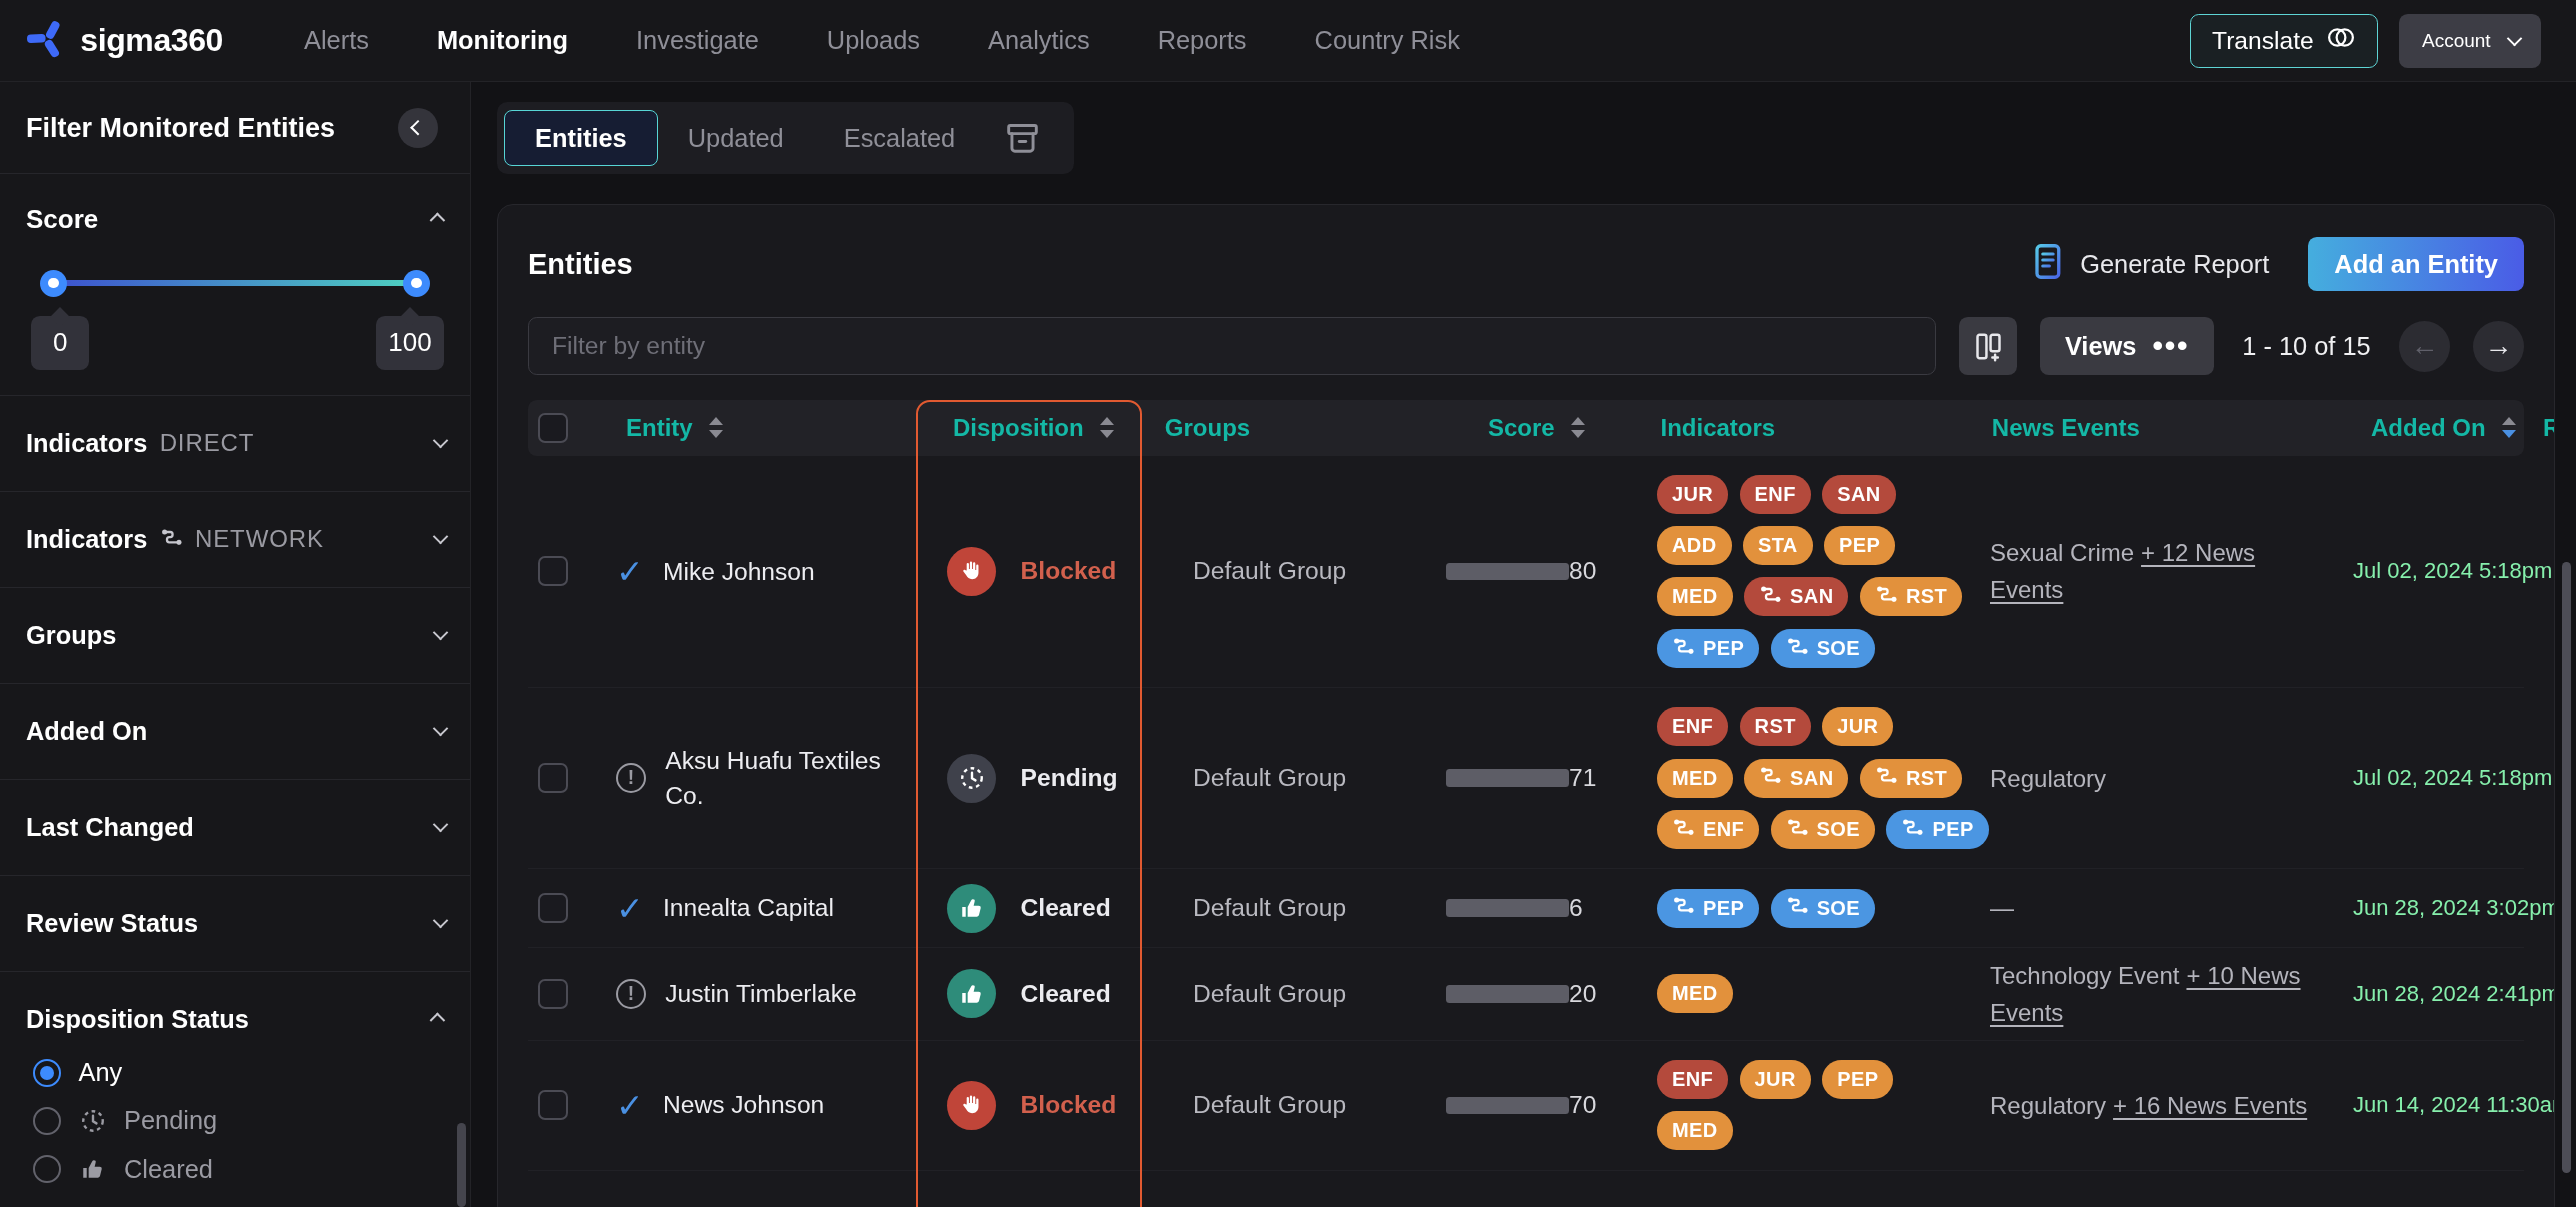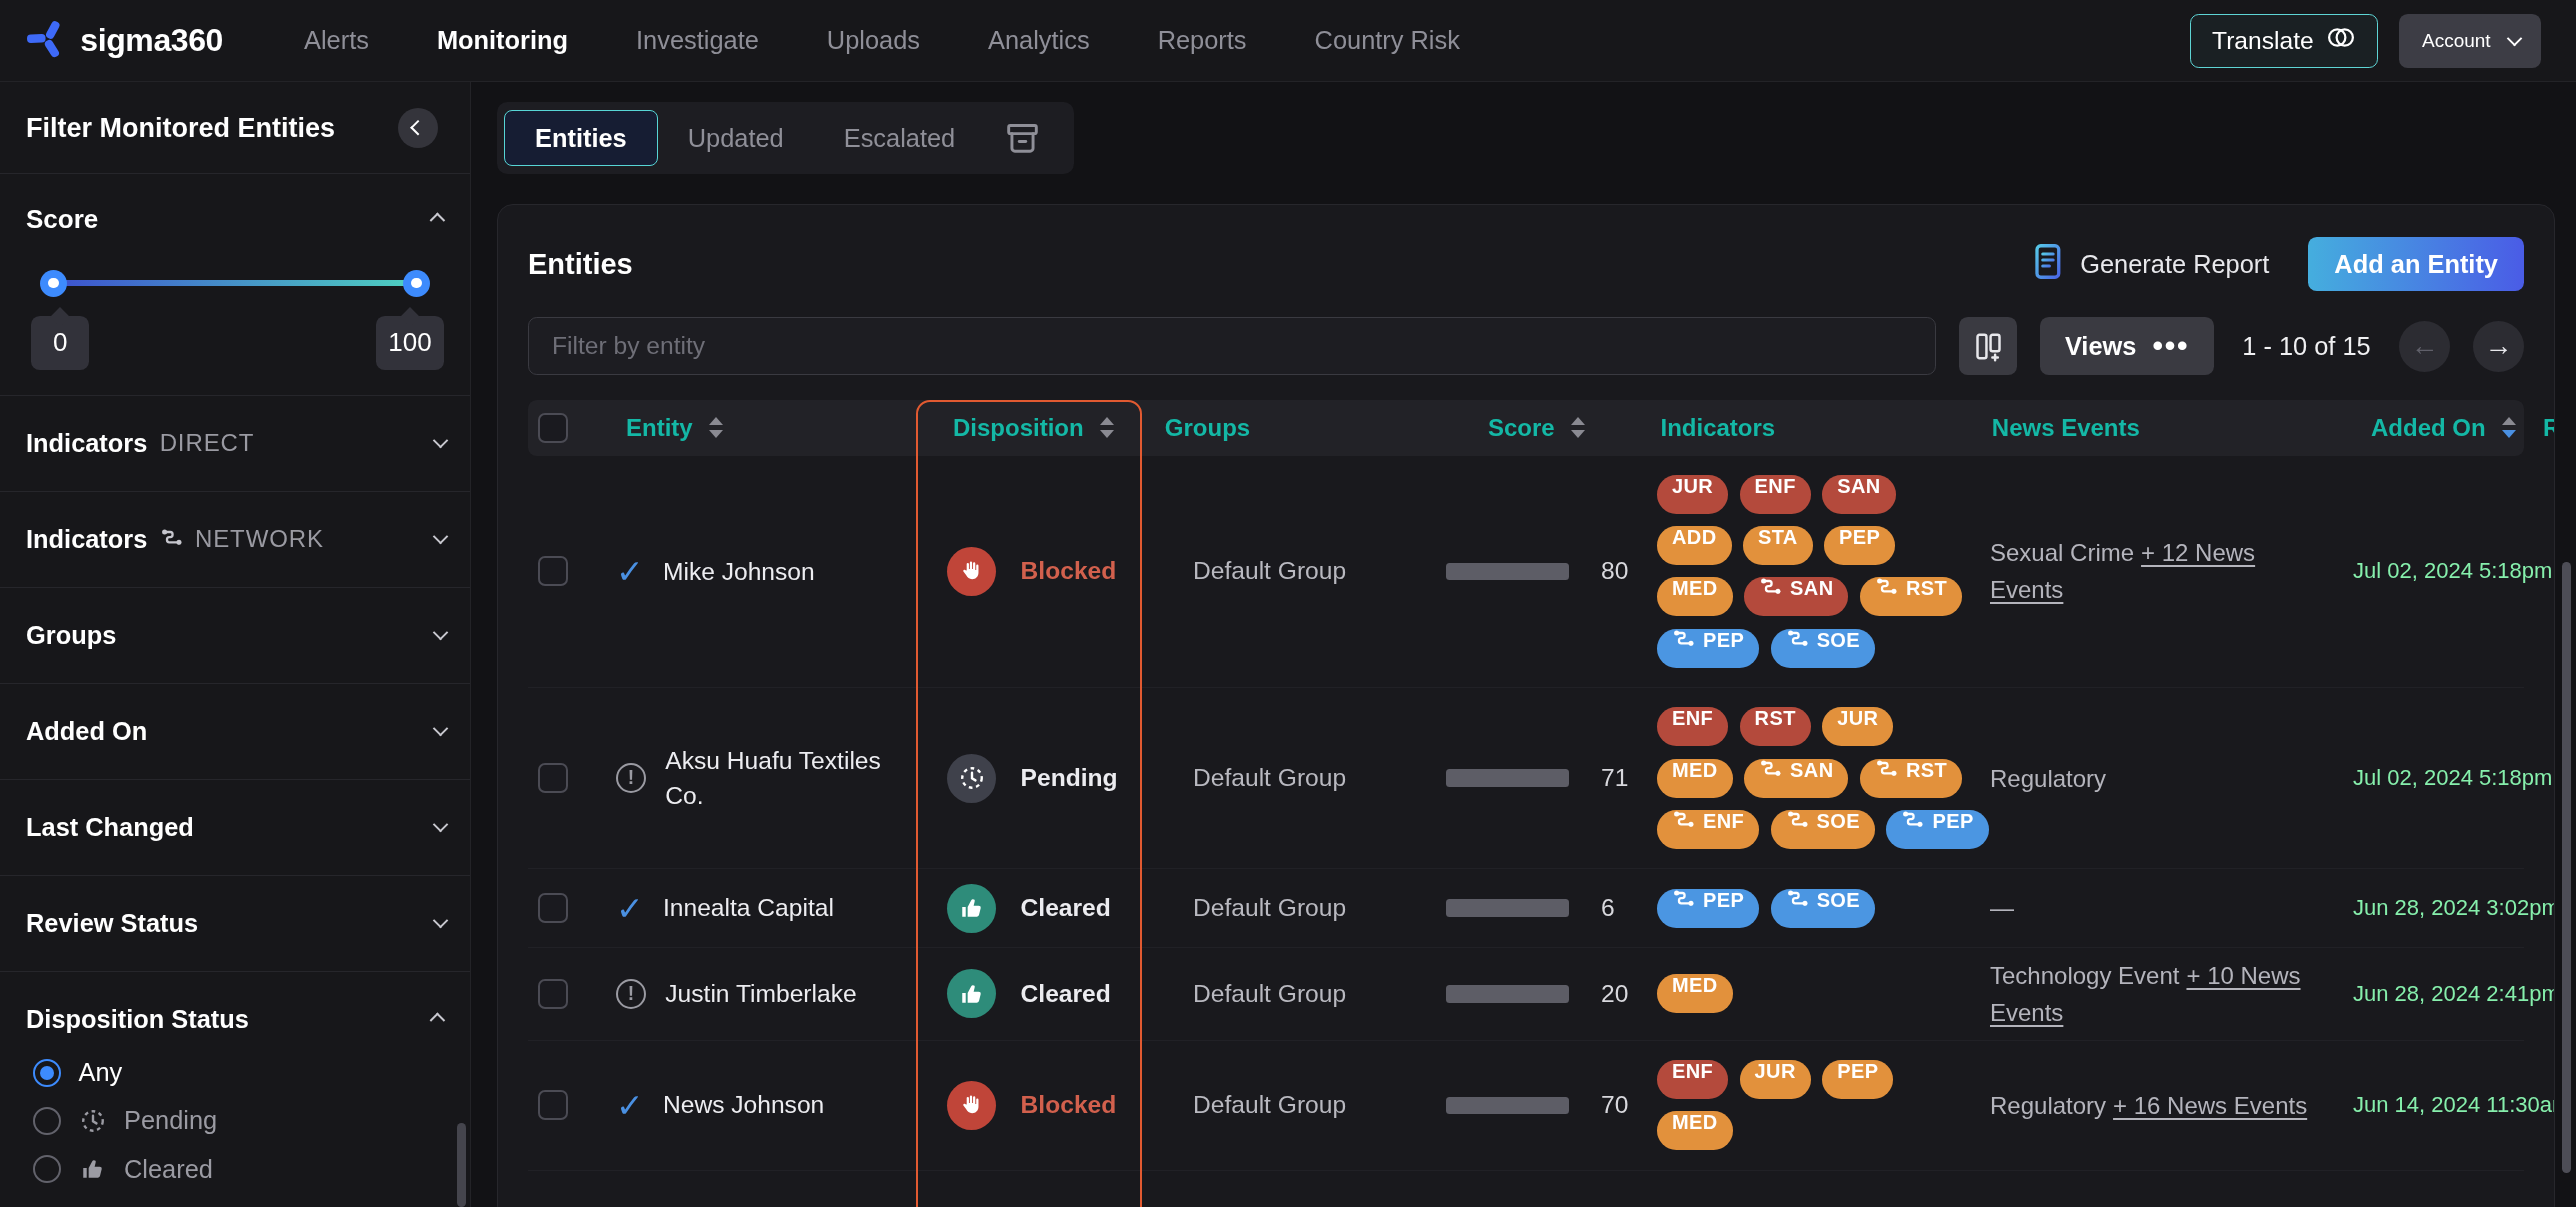--- a/index.html
+++ b/index.html
@@ -128,24 +128,24 @@
              font-weight:700; display:flex; align-items:center; justify-content:center; flex:0 0 auto; }
   .disp-circle { width:49px; height:49px; border-radius:50%; display:flex; align-items:center; justify-content:center; flex:0 0 auto; }
   .disp-text { font-size:24.6px; font-weight:600; color:#ececf0; margin-left:24.6px; }
   .disp-blocked .disp-circle { background:#c04539; }
   .disp-blocked .disp-text { color:#d2604d; }
   .disp-pending .disp-circle { background:#3f414b; }
   .disp-cleared .disp-circle { background:#2e8c7a; }
   .grp-text { font-size:24.6px; color:#b9b9c0; }
   .score-bar { width:123px; height:17.5px; background:#5d5d66; border-radius:3.5px; overflow:hidden; }
   .score-fill { height:100%; border-radius:3.5px 0 0 3.5px; }
-  .score-num { font-size:24.6px; color:#d8d8dd; margin-left:32px; }
+  .score-num { font-size:24.6px; color:#d8d8dd; }
   .badges { display:flex; flex-direction:column; gap:12.3px; padding:19.3px 0; }
   .badge-line { display:flex; gap:11.4px; }
-  .badge { height:39px; border-radius:19.3px; padding:0 15px; display:flex; gap:8px;
+  .badge { height:39px; border-radius:19.3px; padding:0 15px; display:flex; align-items:center; gap:8px;
            font-size:20px; font-weight:700; color:#fff; letter-spacing:0.4px; }
   .news-cell { font-size:24px; color:#b4b4bc; line-height:1.55; }
   .news-link { color:#b4b4bc; text-decoration:underline; text-underline-offset:4.4px; margin-left:7px; cursor:pointer; }
   .added-text { font-size:22px; color:#86efac; white-space:nowrap; }
   .disp-highlight { position:absolute; left:388px; top:0; width:226px; height:877px; border:2.6px solid #e25a31;
                     border-radius:14px; pointer-events:none; z-index:6; }
   .page-scrollthumb { position:absolute; left:2562px; top:562px; width:8.8px; height:611px; background:#4d4d56;
                       border-radius:4.4px; z-index:40; }
 </style>
 </head>

